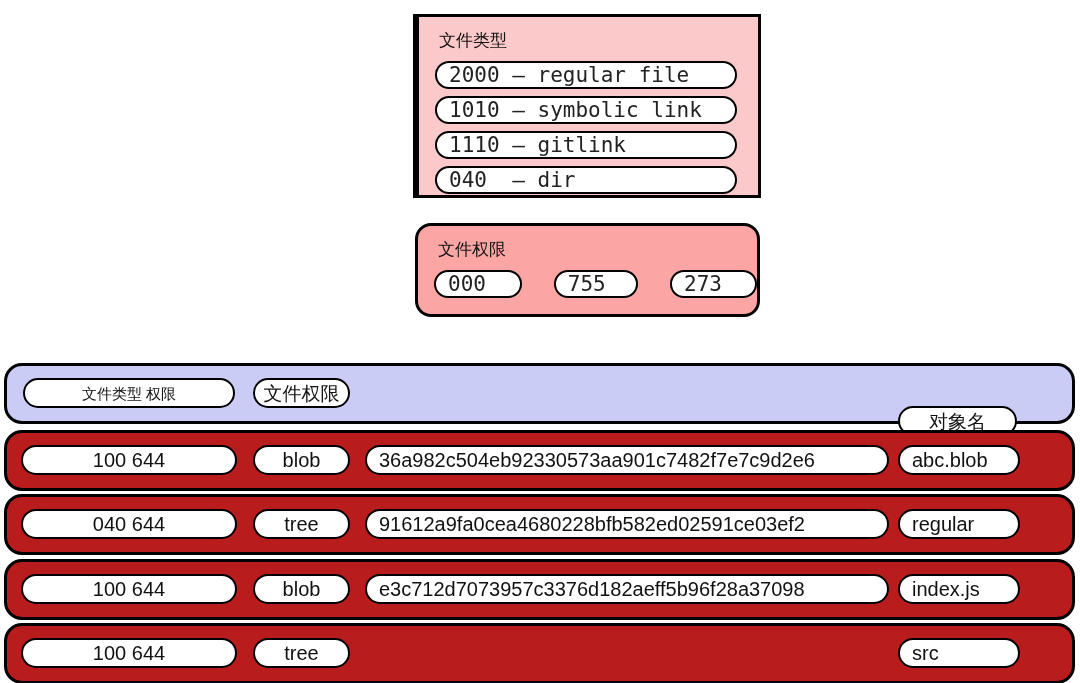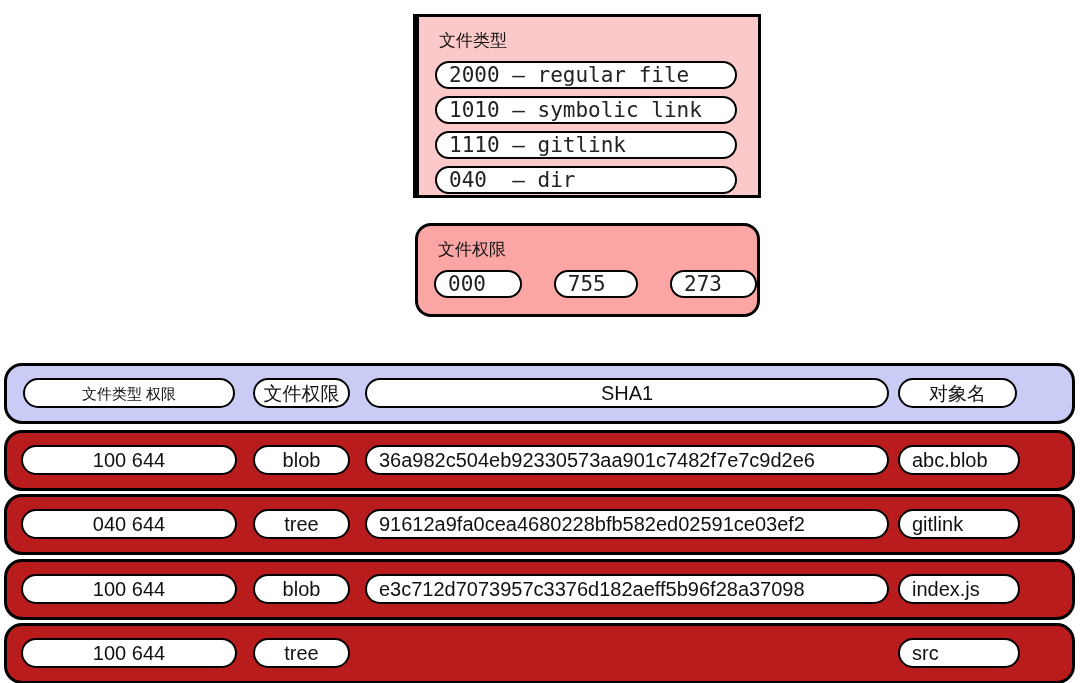--- a/index.html
+++ b/index.html
@@ -50,21 +50,21 @@
   .entry-row-1{top:494px;}
   .entry-row-2{top:559px;}
   .entry-row-3{top:623px;}
   .row .pill{top:12px;}
   .cell-mode{left:14px;width:216px;}
   .cell-type{left:246px;width:97px;}
   .cell-sha {left:358px;width:524px;}
   .cell-name{left:891px;width:122px;}
   .header-row .cell-mode{left:16px;width:212px;font-size:15px;}
   .header-row .cell-type{width:97px;font-size:19px;}
-  .header-row .cell-name{width:119px;font-size:19px;}
+  .header-row .cell-name{width:119px;font-size:19px;margin-top:28px;}
 </style>
 </head>
 <body>
 
 <div class="canvas">
 
   <div class="filetype-box">
     <div class="box-title">文件类型</div>
     <div class="mono-pill">2000 – regular file</div>
     <div class="mono-pill">1010 – symbolic link</div>
@@ -77,36 +77,35 @@
     <div class="perm-row">
       <div class="mono-pill perm-pill-0">000</div>
       <div class="mono-pill perm-pill-1">755</div>
       <div class="mono-pill perm-pill-2">273</div>
     </div>
   </div>
 
   <div class="row header-row">
     <div class="pill cell-mode">文件类型 权限</div>
     <div class="pill cell-type">文件权限</div>
-    <div class="pill cell-sha">SHA1</div>
     <div class="pill cell-name">对象名</div>
   </div>
 
   <div class="row entry-row entry-row-0">
     <div class="pill cell-mode">100 644</div>
     <div class="pill cell-type">blob</div>
     <div class="pill cell-sha left">36a982c504eb92330573aa901c7482f7e7c9d2e6</div>
     <div class="pill cell-name left">abc.blob</div>
   </div>
 
   <div class="row entry-row entry-row-1">
     <div class="pill cell-mode">040 644</div>
     <div class="pill cell-type">tree</div>
     <div class="pill cell-sha left">91612a9fa0cea4680228bfb582ed02591ce03ef2</div>
-    <div class="pill cell-name left">gitlink</div>
+    <div class="pill cell-name left">regular</div>
   </div>
 
   <div class="row entry-row entry-row-2">
     <div class="pill cell-mode">100 644</div>
     <div class="pill cell-type">blob</div>
     <div class="pill cell-sha left">e3c712d7073957c3376d182aeff5b96f28a37098</div>
     <div class="pill cell-name left">index.js</div>
   </div>
 
   <div class="row entry-row entry-row-3">

